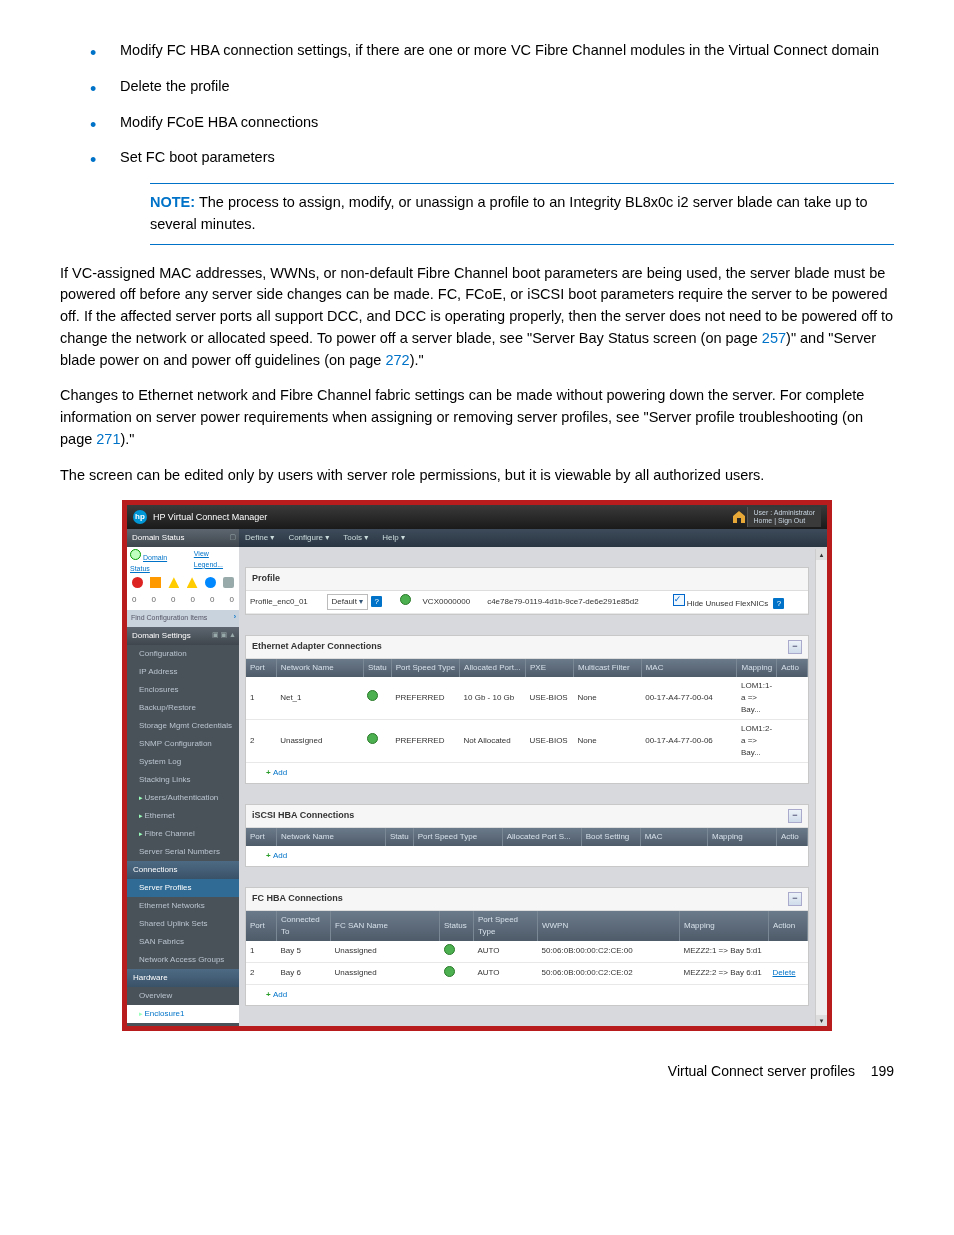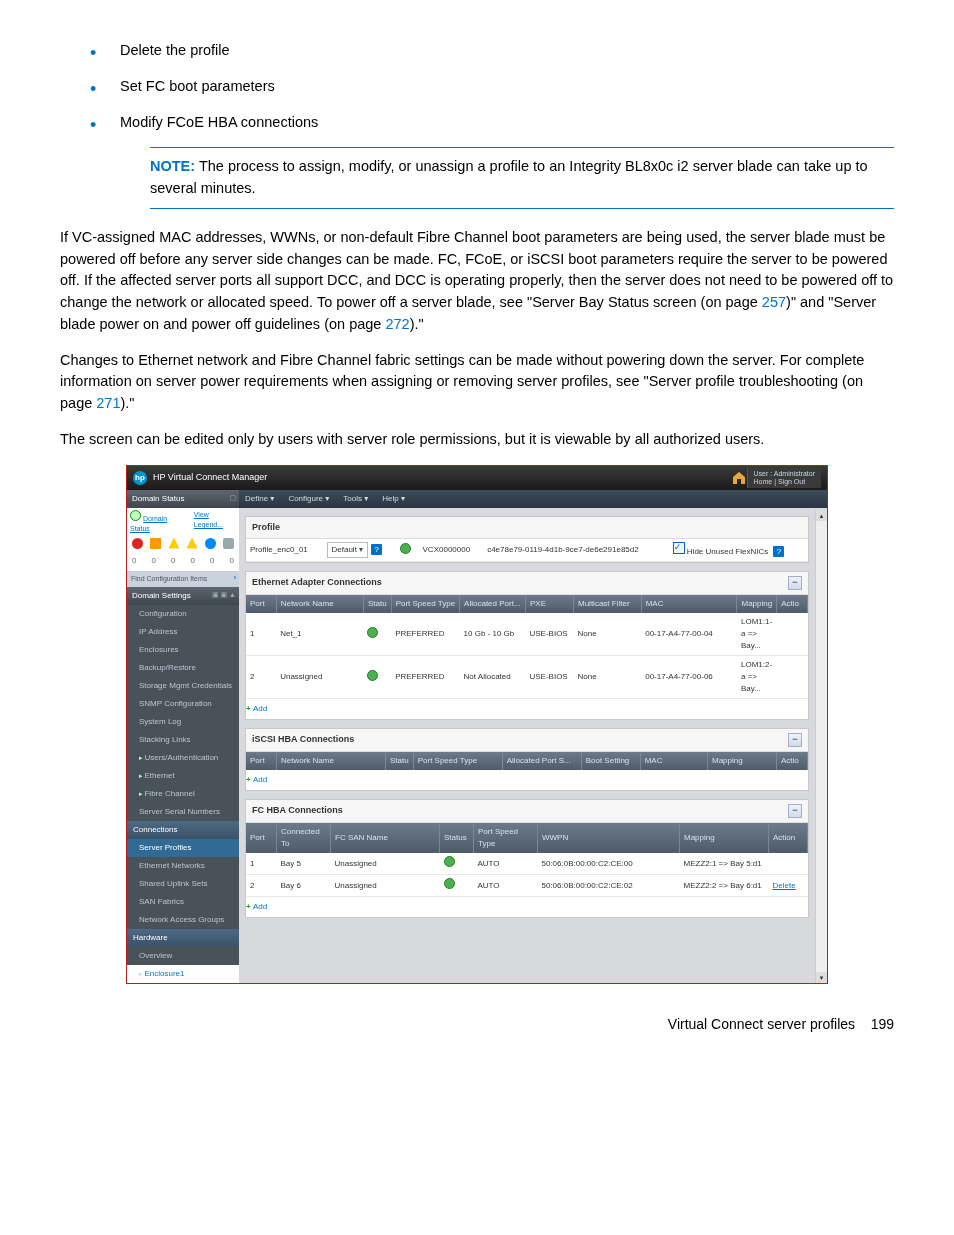--- a/index.html
+++ b/index.html
@@ -6,21 +6,21 @@
   ul.bullets { list-style: none; padding-left: 60px; margin: 0 0 12px 0; }
   ul.bullets li { position: relative; margin-bottom: 14px; }
   ul.bullets li::before { content: "•"; color: #0073c8; position: absolute; left: -30px; font-size: 18px; }
   .note-box { border-top: 1px solid #0073c8; border-bottom: 1px solid #0073c8; margin: 10px 0 18px 90px; padding: 8px 10px 8px 0; }
   .note-label { color: #0073c8; font-weight: bold; }
   p { margin: 0 0 14px 0; }
   .link-num { color: #0073c8; }
   .footer-line { text-align: right; font-size: 14px; margin-top: 30px; }
 
   
-  .vcm { font-family: Tahoma, Arial, sans-serif; font-size: 9px; color: #333; border: 1px solid #b91c1c; background: #d8d9dc; margin: 8px auto; width: 700px; position: relative; }
+  .vcm { font-family: Tahoma, Arial, sans-serif; font-size: 9px; color: #333; border: 5px solid #b91c1c; background: #d8d9dc; margin: 8px auto; width: 700px; position: relative; }
   .vcm-titlebar { background: linear-gradient(#3a3a3a,#1a1a1a); color: #fff; display:flex; align-items:center; padding:3px 6px; height:18px; }
   .vcm-titlebar .hp { display:inline-block; width:14px; height:14px; border-radius:50%; background:#0096d6; color:#fff; text-align:center; line-height:14px; font-size:8px; font-weight:bold; margin-right:6px; }
   .vcm-titlebar .spacer { flex:1; }
   .vcm-titlebar .userblock { background:#3a3a3a; color:#c8d4e0; font-size:7px; line-height:8px; padding:2px 6px; border-left:1px solid #555; }
   .vcm-titlebar .home-ic { width:16px; height:16px; display:inline-block; }
   .vcm-body { display:flex; }
   .vcm-side { width:112px; background:#4a5259; color:#d0d8e0; font-size:8px; }
   .pane-hd { background: linear-gradient(#5d6670,#3f464d); color:#fff; padding:3px 5px; position:relative; }
   .pane-hd .btns { position:absolute; right:3px; top:3px; font-size:7px; color:#9aa; }
   .status-body { background:#fff; color:#555; padding:2px 3px; }
@@ -33,46 +33,47 @@
   .find::after{content:"›";position:absolute;right:3px;top:2px;color:#0073c8;font-weight:bold;}
   .tree { padding:0; }
   .tree-hd { background: linear-gradient(#4d6a84,#3a5268); color:#fff; padding:3px 6px; }
   .tree-item { padding:3px 4px 3px 12px; color:#b9c4cf; }
   .tree-item.sel { background:#2f6b95; color:#fff; }
   .tree-item.ic::before{content:"▸ ";color:#9fb;font-size:7px;}
   .vcm-main { flex:1; background:#d8d9dc; position:relative; font-size:8px; }
   .menubar { background: linear-gradient(#3d4b5a,#2a3542); color:#cdd; padding:3px 6px; display:flex; gap:14px; }
   .page-title { background:#fff; padding:6px 8px; position:relative; border-bottom:1px solid #c8c8c8; }
   .page-title b{font-size:10px;} .page-title .help{position:absolute;right:6px;top:5px;width:13px;height:13px;background:#0073c8;color:#fff;text-align:center;border-radius:2px;line-height:13px;}
-  .section { margin:8px 6px; background:#fff; border:1px solid #c8c8c8; }
+  .section { margin:20px 6px; background:#fff; border:1px solid #c8c8c8; }
   .sec-hd { display:flex; justify-content:space-between; align-items:center; background:#f6f6f6; padding:4px 6px; font-weight:bold; font-size:9px; border-bottom:1px solid #ddd; }
   .collapse { width:12px;height:12px;border:1px solid #aac;background:linear-gradient(#ecf2f8,#cfdceb);display:flex;align-items:center;justify-content:center;color:#557;font-size:9px;}
   table.g { width:100%; border-collapse:collapse; font-size:8px; }
   table.g th { background: linear-gradient(#6b7a8a,#4e5b69); color:#d6e0ea; font-weight:normal; text-align:left; padding:3px 4px; border-right:1px solid #7a8896; }
   table.g td { padding:3px 4px; border-bottom:1px solid #e8e8e8; color:#333; }
   .dot-ok { width:9px;height:9px;border-radius:50%;background:#4caf50;display:inline-block;border:1px solid #2a7a2a;}
-  .add { color:#0073c8; padding:4px 0; font-size:8px; }
+  .add { color:#0073c8; padding:4px 20px; font-size:8px; }
   .add::before{content:"+ ";color:#2a9d2a;font-weight:bold;}
   .drop { display:inline-block;border:1px solid #bbb;padding:1px 4px;background:#fff; }
   .drop::after{content:" ▾";color:#357;}
   .help2{display:inline-block;width:11px;height:11px;background:#0073c8;color:#fff;text-align:center;line-height:11px;margin-left:3px;border-radius:1px;}
   .chk{display:inline-block;width:10px;height:10px;border:1px solid #06c;background:#eef6fe;position:relative;}
   .chk::after{content:"✓";position:absolute;left:0;top:-2px;font-size:9px;color:#06c;}
   .scrollbar{position:absolute;right:0;top:0;bottom:0;width:11px;background:#eee;border-left:1px solid #ccc;}
   .sb-up,.sb-dn{height:11px;background:#ddd;text-align:center;font-size:7px;line-height:11px;}
   .sb-dn{position:absolute;bottom:0;width:100%;}
   .del{color:#0073c8;text-decoration:underline;}
 </style>
 </head>
 <body>
 
 <ul class="bullets">
+  <li>Modify FC HBA connection settings, if there are one or more VC Fibre Channel modules in the Virtual Connect domain</li>
   <li>Delete the profile</li>
+  <li>Modify FCoE HBA connections</li>
   <li>Set FC boot parameters</li>
-  <li>Modify FCoE HBA connections</li>
 </ul>
 
 <div class="note-box">
   <span class="note-label">NOTE:</span>
   <span>The process to assign, modify, or unassign a profile to an Integrity BL8x0c i2 server blade can take up to several minutes.</span>
 </div>
 
 <p>
   <span>If VC-assigned MAC addresses, WWNs, or non-default Fibre Channel boot parameters are being used, the server blade must be powered off before any server side changes can be made. FC, FCoE, or iSCSI boot parameters require the server to be powered off. If the affected server ports all support DCC, and DCC is operating properly, then the server does not need to be powered off to change the network or allocated speed. To power off a server blade, see "Server Bay Status screen (on page </span><span class="link-num">257</span><span>)" and "Server blade power on and power off guidelines (on page </span><span class="link-num">272</span><span>)."</span>
 </p>

